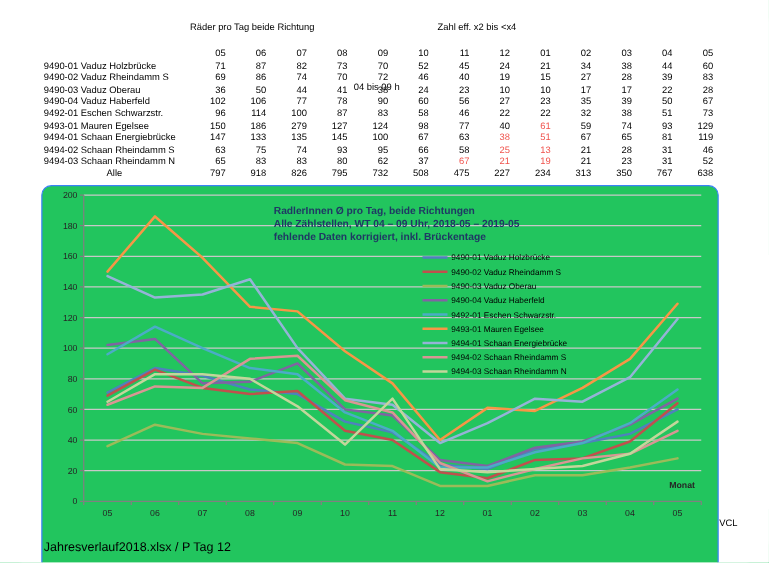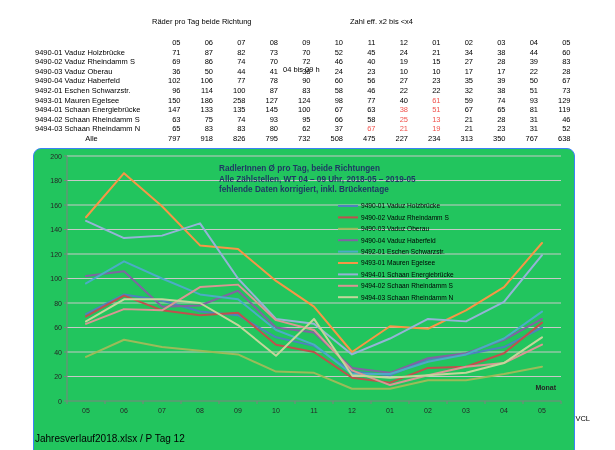--- a/index.html
+++ b/index.html
@@ -136,21 +136,21 @@
           <td class="num">22</td>
           <td class="num">32</td>
           <td class="num">38</td>
           <td class="num">51</td>
           <td class="num">73</td>
         </tr>
         <tr>
           <td class="lbl">9493-01 Mauren Egelsee</td>
           <td class="num">150</td>
           <td class="num">186</td>
-          <td class="num">258</td>
+          <td class="num">279</td>
           <td class="num">127</td>
           <td class="num">124</td>
           <td class="num">98</td>
           <td class="num">77</td>
           <td class="num">40</td>
           <td class="num red">61</td>
           <td class="num">59</td>
           <td class="num">74</td>
           <td class="num">93</td>
           <td class="num">129</td>

